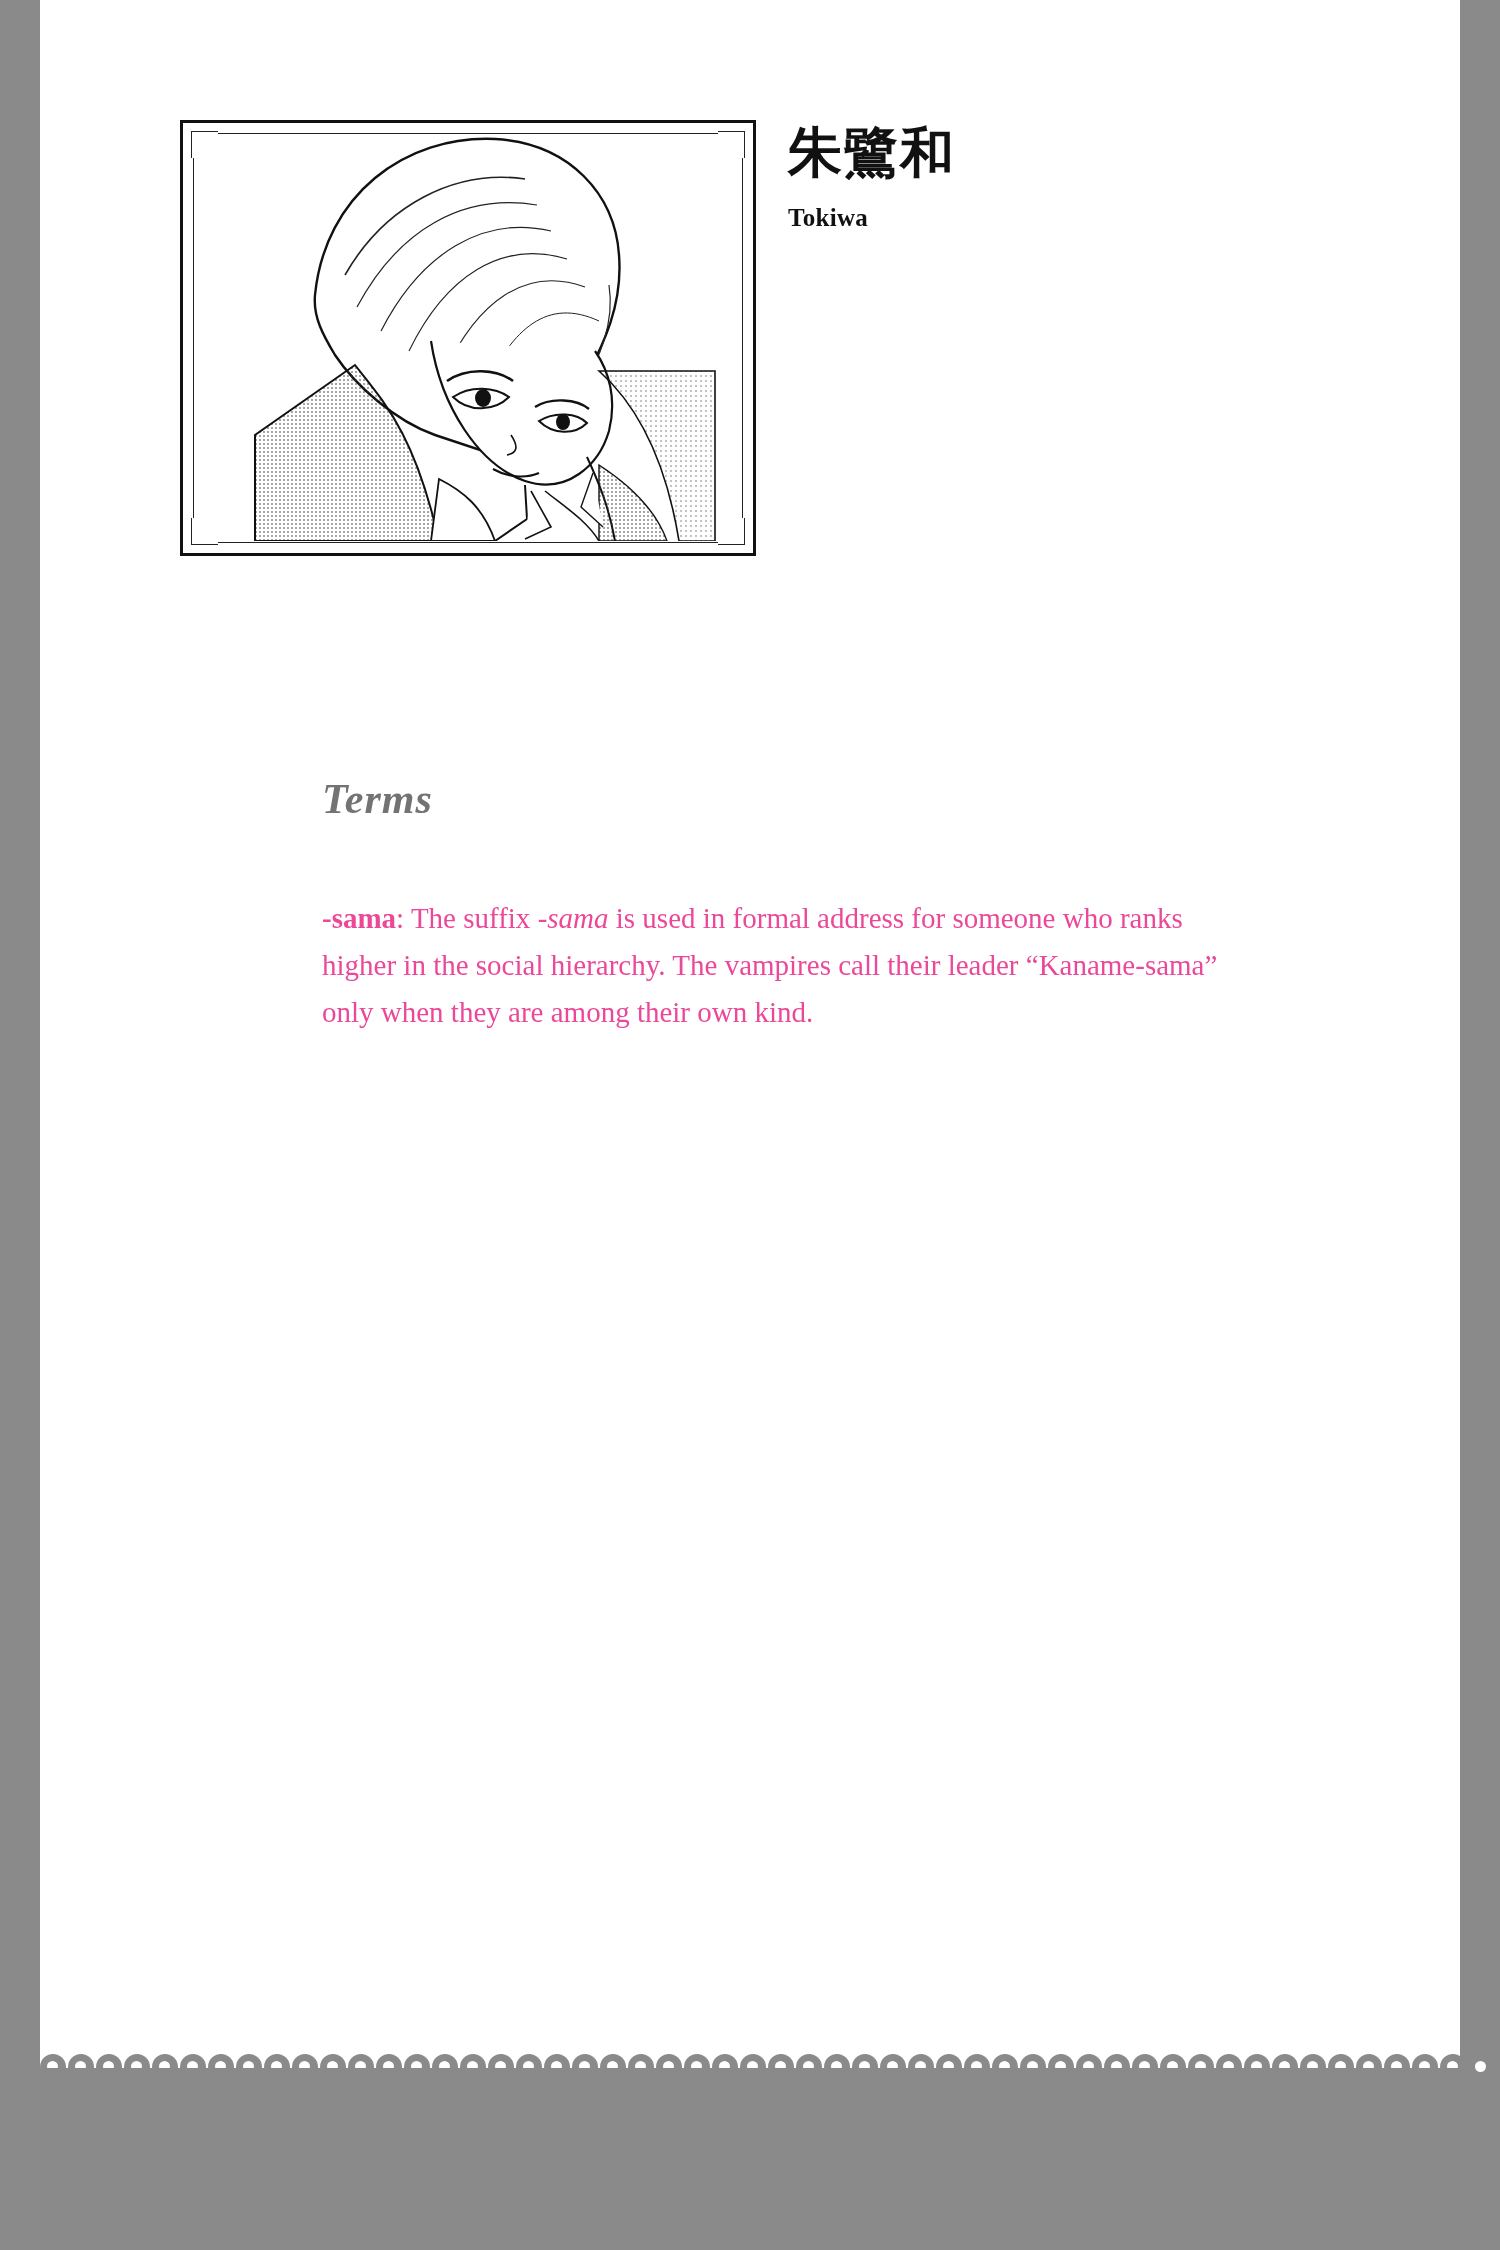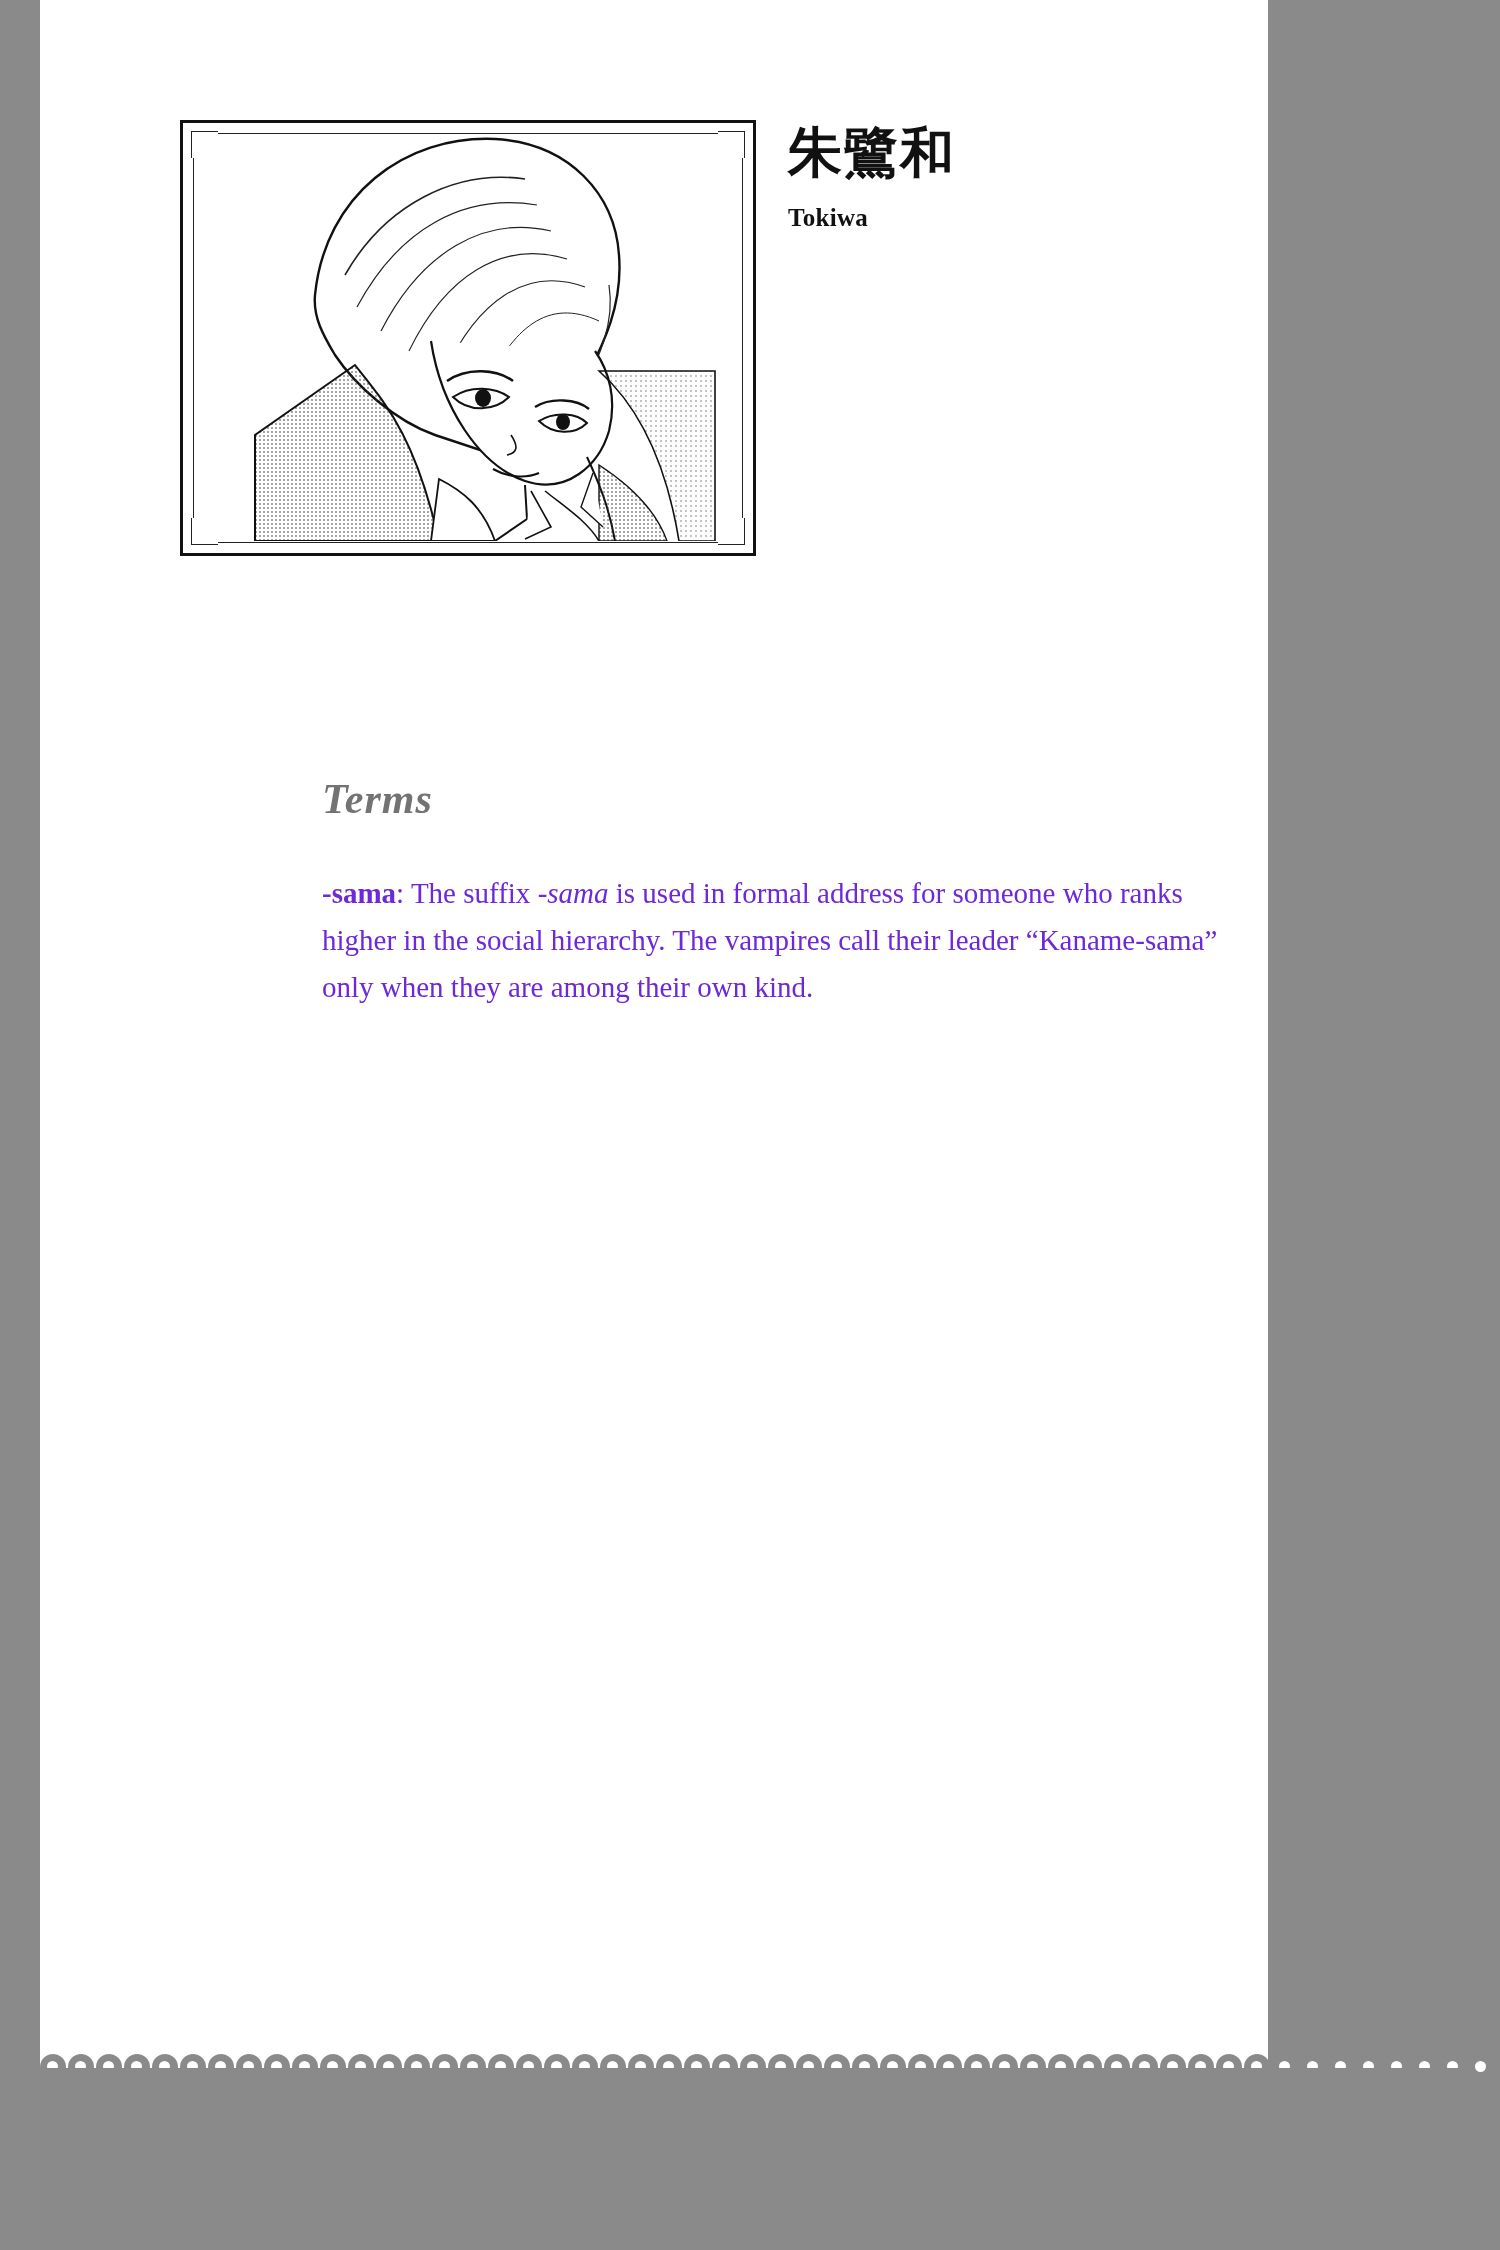--- a/index.html
+++ b/index.html
@@ -11,21 +11,21 @@
     width: 1500px;
     height: 2250px;
     position: relative;
     font-family: "Liberation Serif", serif;
     overflow: hidden;
   }
   .page {
     position: absolute;
     left: 40px;
     top: 0;
-    width: 1228px;
+    width: 1420px;
     height: 2160px;
     background: #ffffff;
   }
 
   
   .entry {
     position: absolute;
     left: 140px;
     top: 120px;
     width: 1150px;
@@ -97,25 +97,25 @@
     font-size: 42px;
     font-weight: bold;
     font-style: italic;
     font-family: "Liberation Serif", serif;
     color: #737373;
     letter-spacing: 1px;
   }
   .terms-body {
     position: absolute;
     left: 282px;
-    top: 870px;
+    top: 895px;
     width: 930px;
     font-size: 29px;
     line-height: 1.62;
-    color: #6d28d9;
+    color: #ec4899;
   }
   .terms-body b { font-weight: bold; }
   .terms-body i { font-style: italic; }
 
   
   .footer-band {
     position: absolute;
     left: 0;
     bottom: 0;
     width: 1420px;

